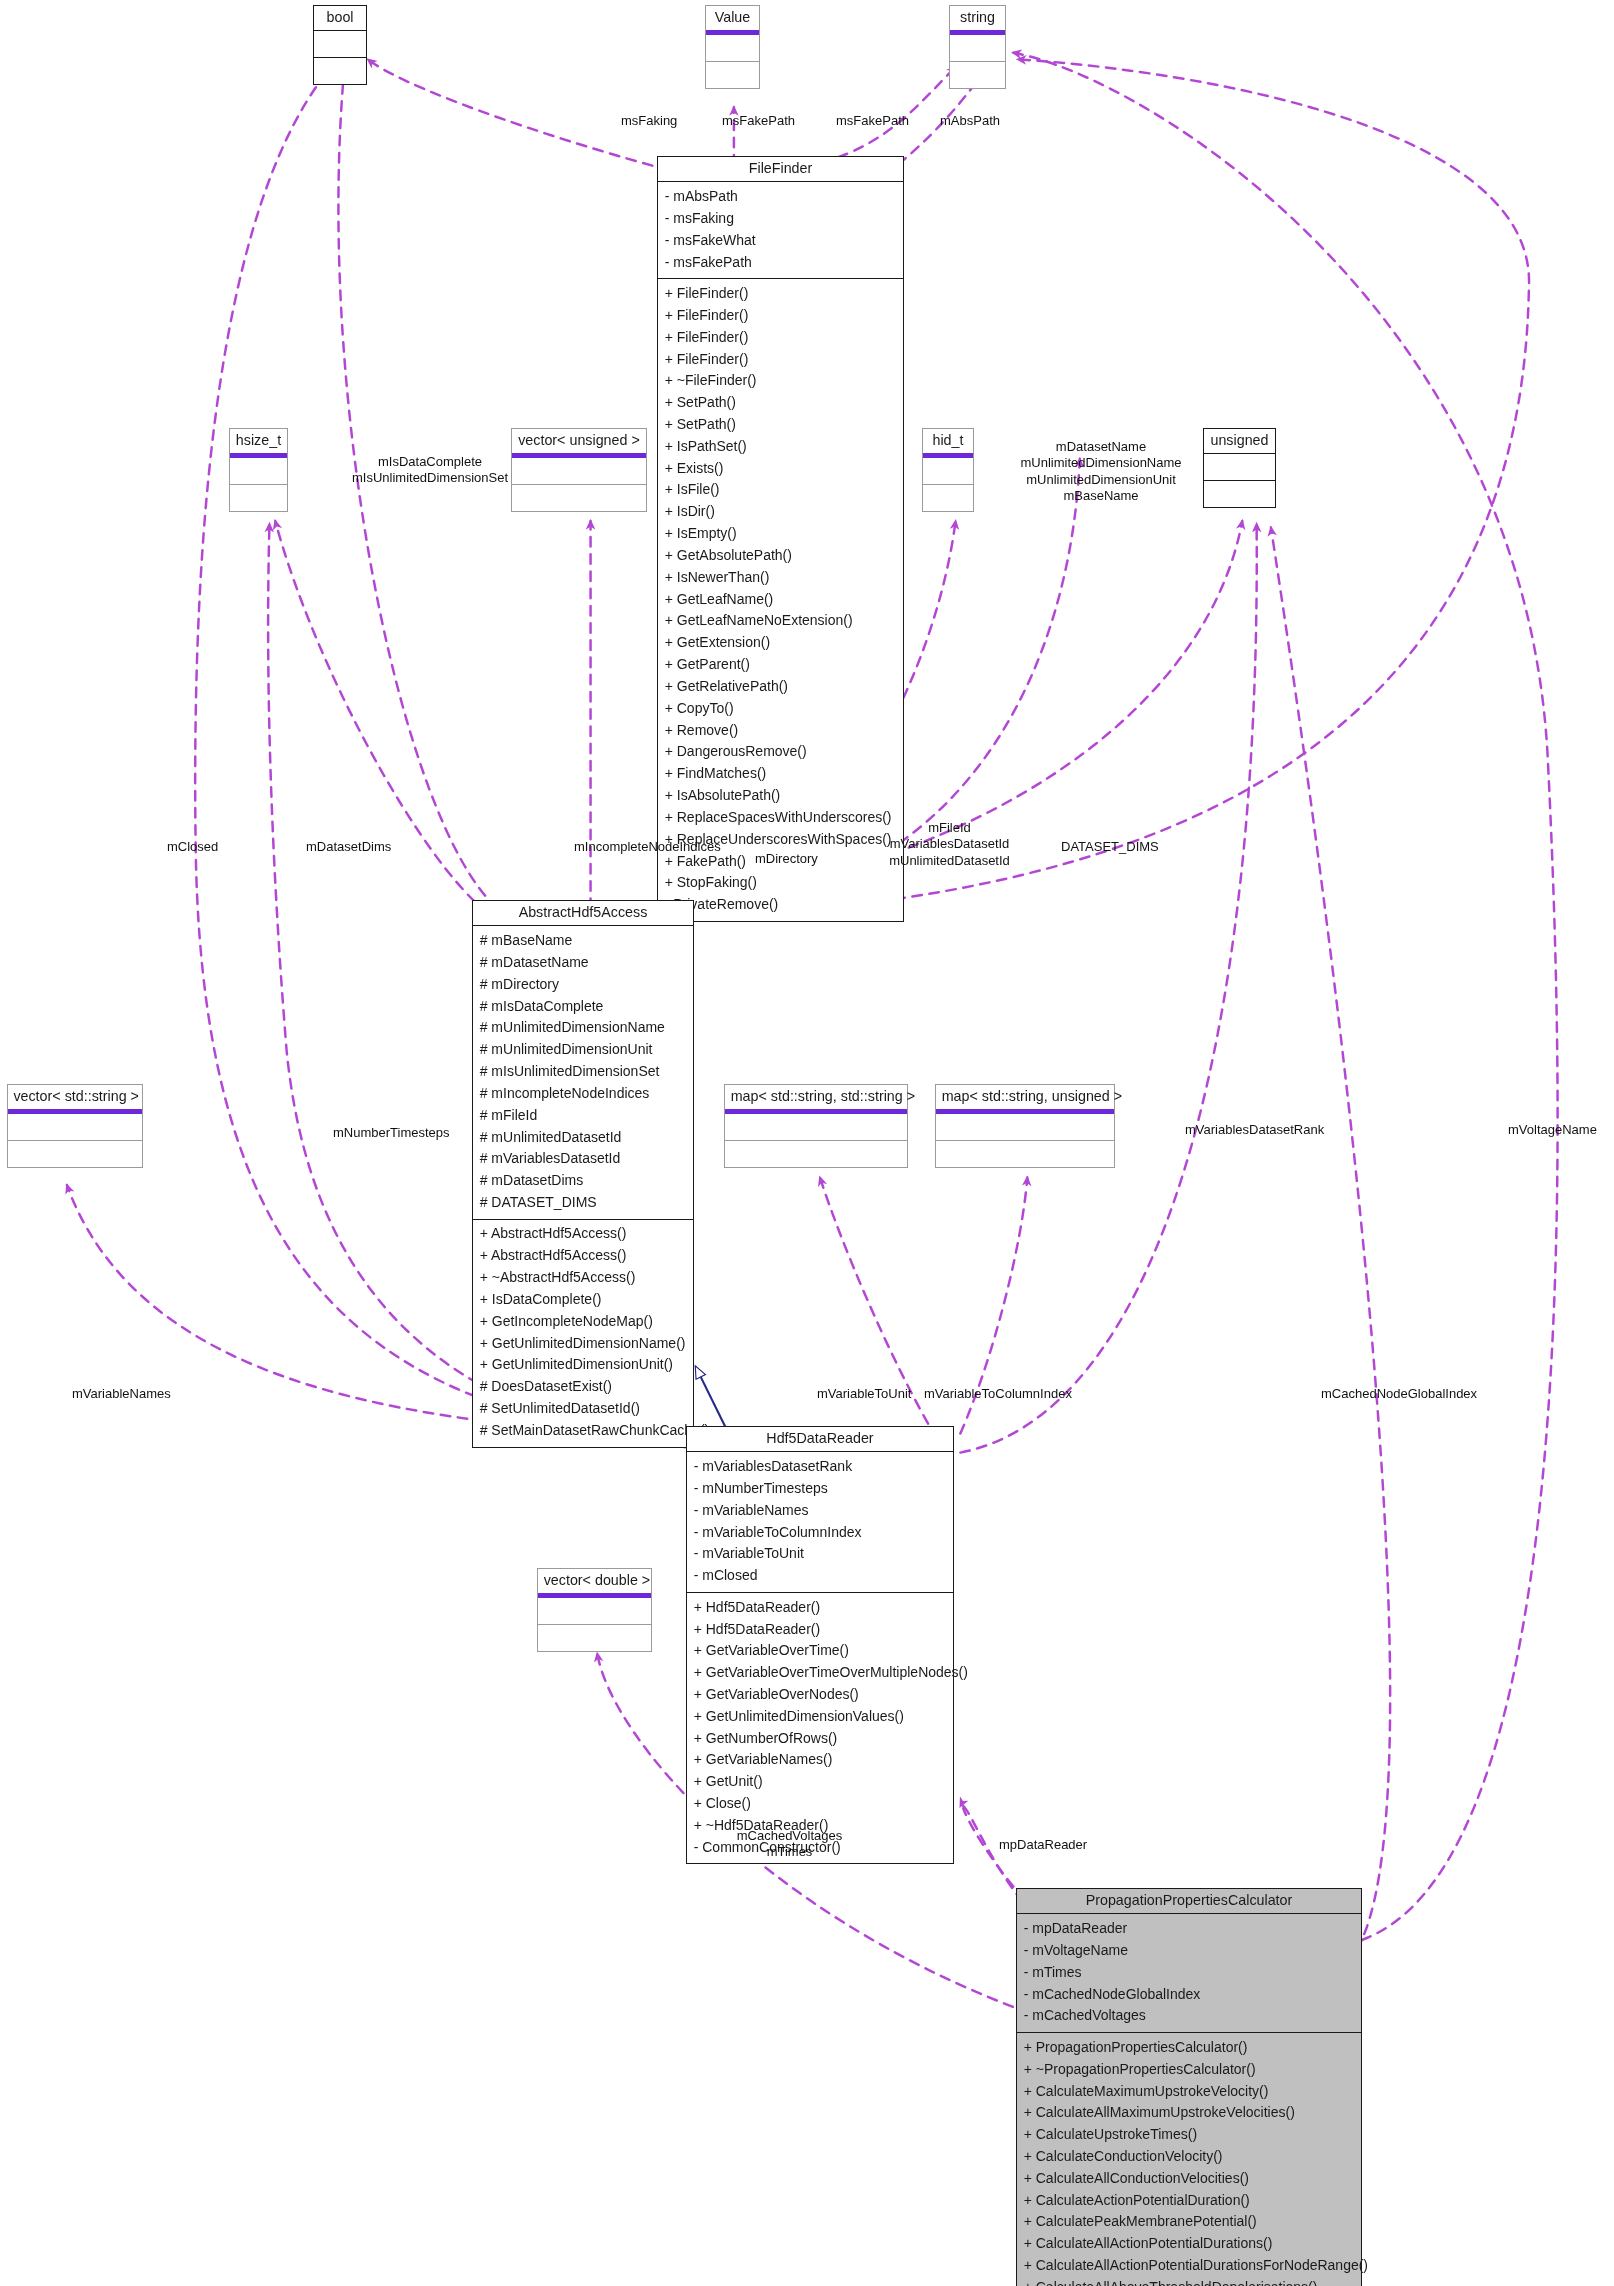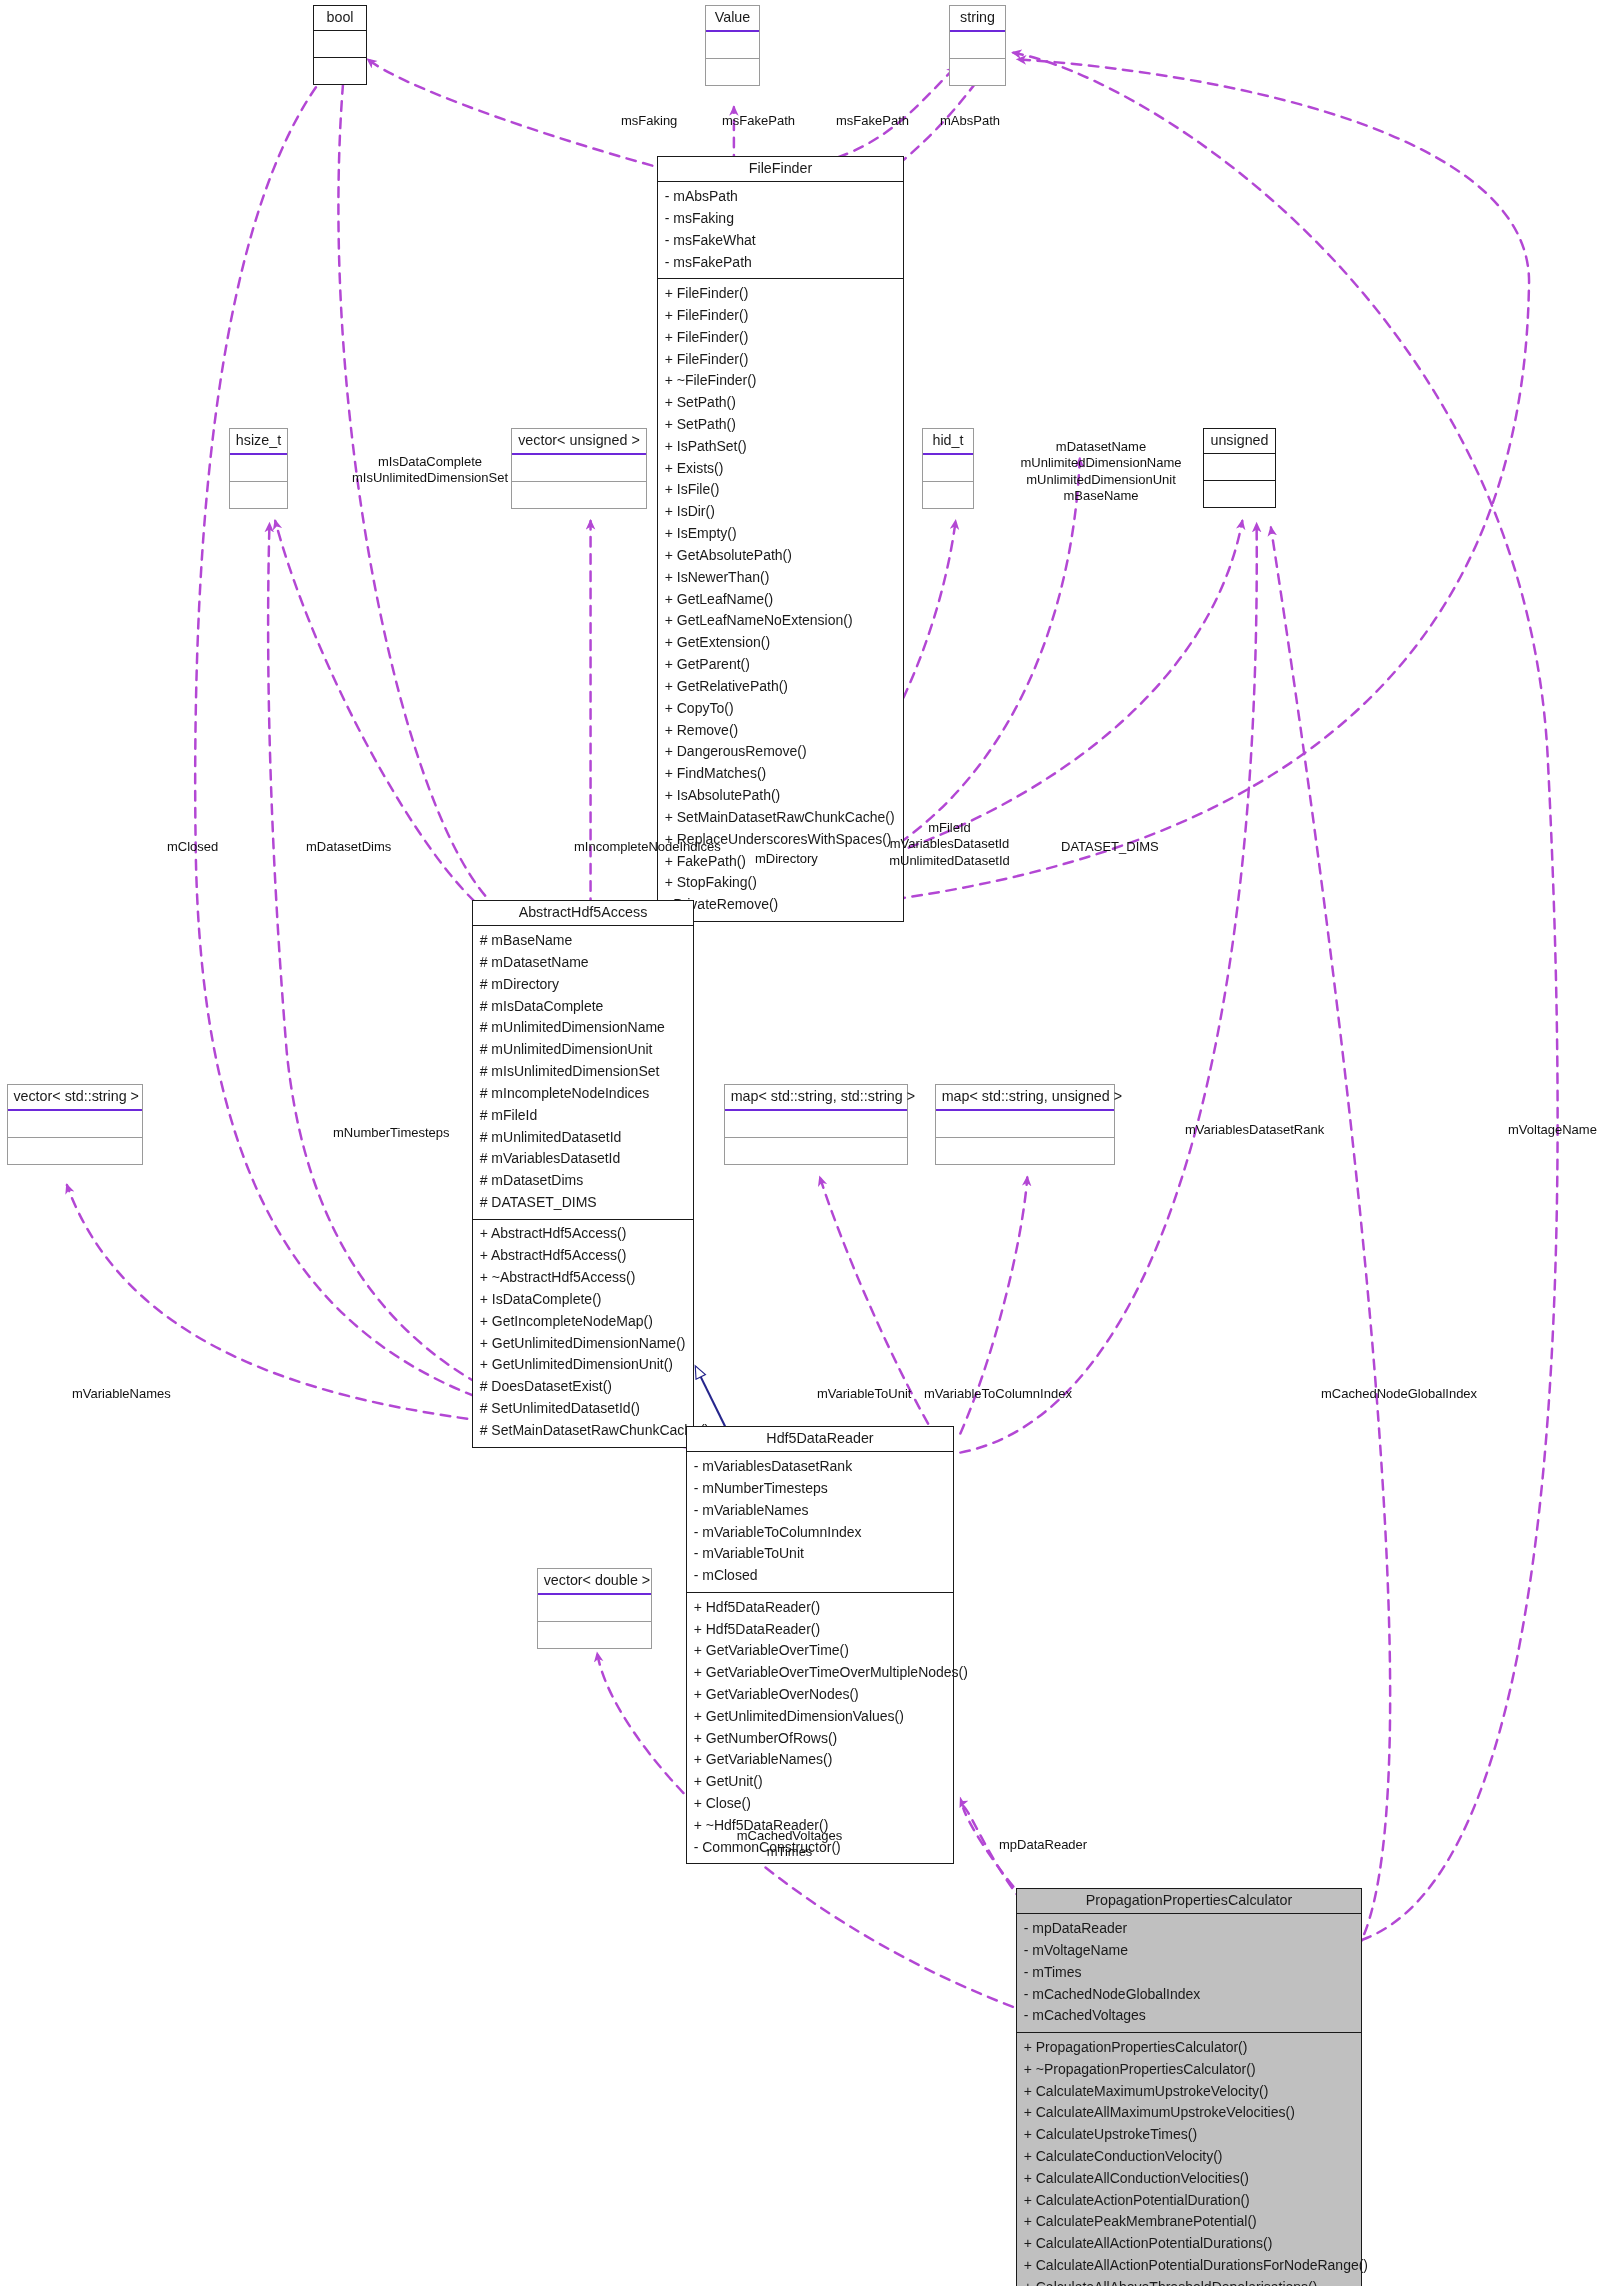--- a/index.html
+++ b/index.html
@@ -41,21 +41,21 @@
   .node .title {
     text-align: center;
     padding: 3.8px 5.7px 4.8px 5.7px;
     white-space: nowrap;
     line-height: 1.1;
   }
   .node.bold .title {
     border-bottom: 1.9px solid #1a1a1a;
   }
   .node:not(.bold) .title {
-    border-bottom: 2px solid #6d28d9;
+    border-bottom: 5px solid #6d28d9;
   }
   .node .compartment {
     padding: 3.8px 6.7px 4.8px 6.7px;
   }
   .node .compartment.divider {
     border-bottom: 1px solid #9a9a9a;
   }
   .node.bold .compartment.divider {
     border-bottom: 1.9px solid #1a1a1a;
   }
@@ -239,21 +239,21 @@
         <div class="row">+ GetLeafName()</div>
         <div class="row">+ GetLeafNameNoExtension()</div>
         <div class="row">+ GetExtension()</div>
         <div class="row">+ GetParent()</div>
         <div class="row">+ GetRelativePath()</div>
         <div class="row">+ CopyTo()</div>
         <div class="row">+ Remove()</div>
         <div class="row">+ DangerousRemove()</div>
         <div class="row">+ FindMatches()</div>
         <div class="row">+ IsAbsolutePath()</div>
-        <div class="row">+ SetMainDatasetRawChunkCache()</div>
+        <div class="row">+ ReplaceSpacesWithUnderscores()</div>
         <div class="row">+ ReplaceUnderscoresWithSpaces()</div>
         <div class="row">+ FakePath()</div>
         <div class="row">+ StopFaking()</div>
         <div class="row">- PrivateRemove()</div>
       </div>
   </div>
 
   <div class="node bold" style="left:472px; top:900px; width:222px;">
     <div class="title">AbstractHdf5Access</div>
     <div class="compartment divider">

